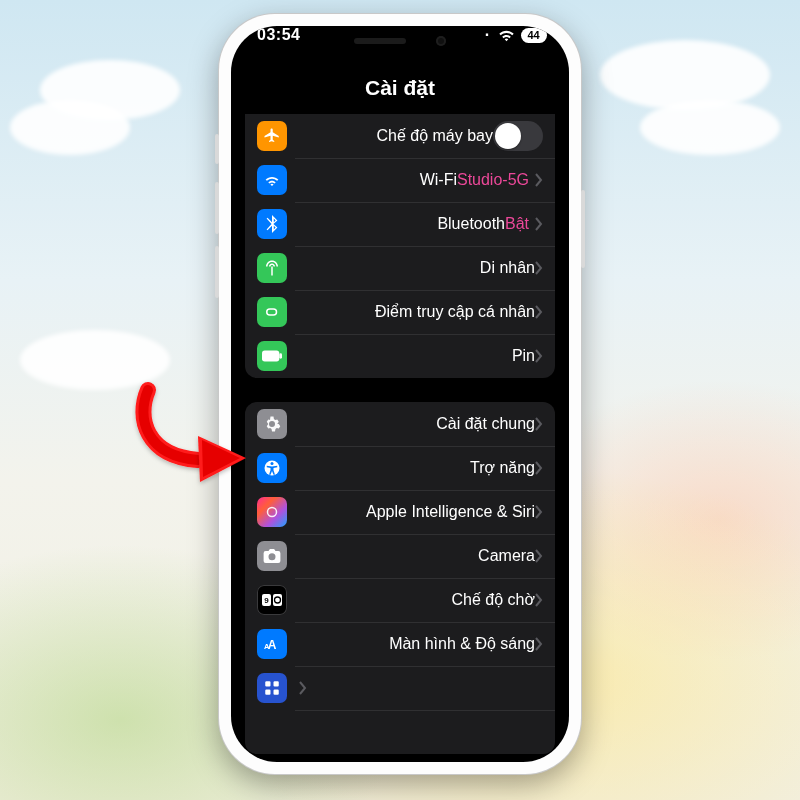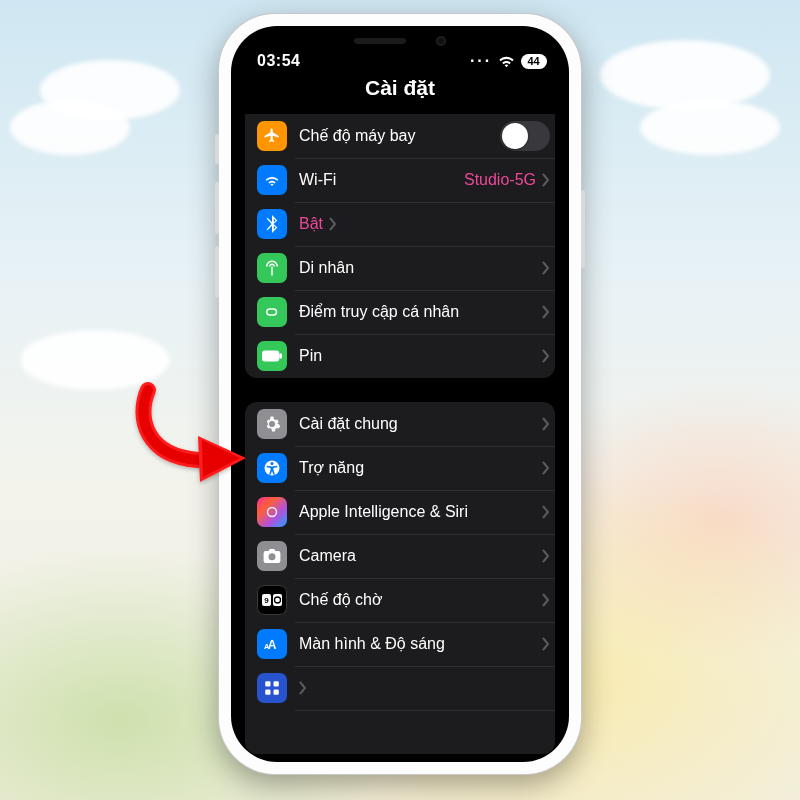--- a/index.html
+++ b/index.html
@@ -39,21 +39,21 @@
   .notch {
     position:absolute; top:0; left:50%; transform:translateX(-50%);
     width:168px; height:30px; background:#000; border-radius:0 0 20px 20px;
     z-index:50; display:flex; align-items:center; justify-content:center; gap:30px;
   }
   .speaker { width:52px; height:6px; background:#1b1b1b; border-radius:3px; }
   .cam { width:10px; height:10px; background:#101010; border-radius:50%; box-shadow: inset 0 0 0 2px #1e1e1e; }
 
   
   .statusbar {
-    position:relative; height:44px; display:flex; align-items:flex-end;
+    position:relative; height:44px; display:flex; align-items:flex-start;
     justify-content:space-between; padding:0 22px 0 26px; font-size:16px; font-weight:600;
   }
   .statusbar .time { letter-spacing:0.5px; }
   .status-icons { display:flex; align-items:center; gap:6px; }
   .status-icons svg { display:block; }
   .batt-pill { display:inline-flex; align-items:center; justify-content:center;
     background:#fff; color:#000; font-size:11px; font-weight:700;
     border-radius:8px; padding:1px 5px 1px 4px; line-height:1; height:15px; min-width:26px; }
 
   .header {
@@ -61,21 +61,21 @@
   }
 
   .scroll { position:absolute; top:88px; bottom:0; left:0; right:0; overflow:hidden; }
   .group {
     margin:0 14px 24px; background:#1c1c1e; border-radius:12px; overflow:hidden;
   }
   .group.first { border-top-left-radius:0; border-top-right-radius:0; }
 
   .row {
     display:flex; align-items:center; min-height:44px;
-    padding:5px 5px 5px 12px; position:relative; cursor:pointer;
+    padding:5px 12px 5px 12px; position:relative; cursor:pointer;text-align:right;
   }
   .row + .row::before {
     content:""; position:absolute; left:50px; right:0; top:0; height:1px;
     background:rgba(255,255,255,0.09);
   }
   .icon-box {
     width:30px; height:30px; border-radius:7px; flex:0 0 30px;
     display:flex; align-items:center; justify-content:center; margin-right:12px;
     color:#fff; font-size:16px;
   }
@@ -173,20 +173,21 @@
               </svg>
             </span>
         </div>
 
         <div class="row">
           <div class="icon-box c-blue">
             <svg width="12" height="18" viewBox="0 0 12 20">
                 <path fill="#fff" d="M6 0v8L1 3 0 4l5.5 6L0 16l1 1 5-5v8l6-6-4.5-4L12 6 6 0zm2 4l2 2-2 2V4zm0 12v-4l2 2-2 2z"></path>
               </svg>
           </div>
+          <span class="label">Bluetooth</span>
           <span class="value">Bật</span>
           <span class="chev">
               <svg width="8" height="14" viewBox="0 0 8 14">
                 <path fill="none" stroke="#5a5a5f" stroke-width="2" d="M1 1l5 6-5 6"></path>
               </svg>
             </span>
         </div>
 
         <div class="row">
           <div class="icon-box c-green">

